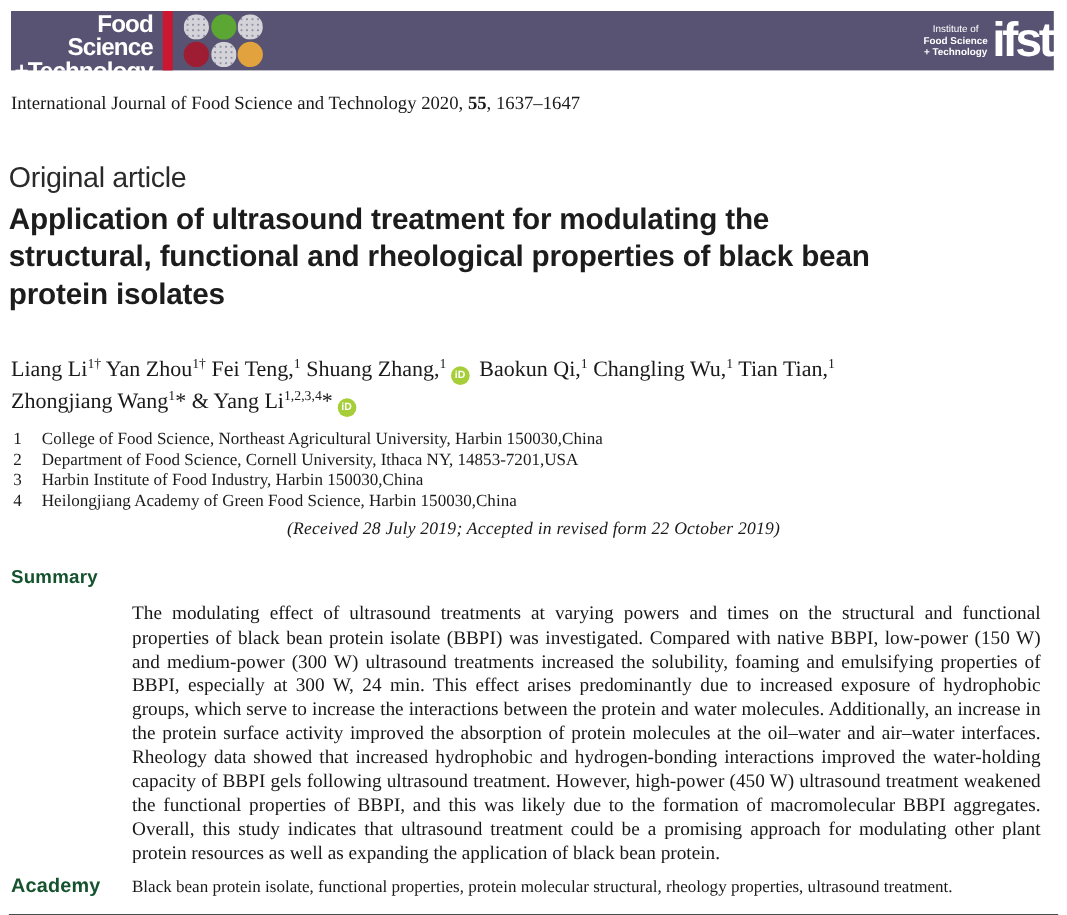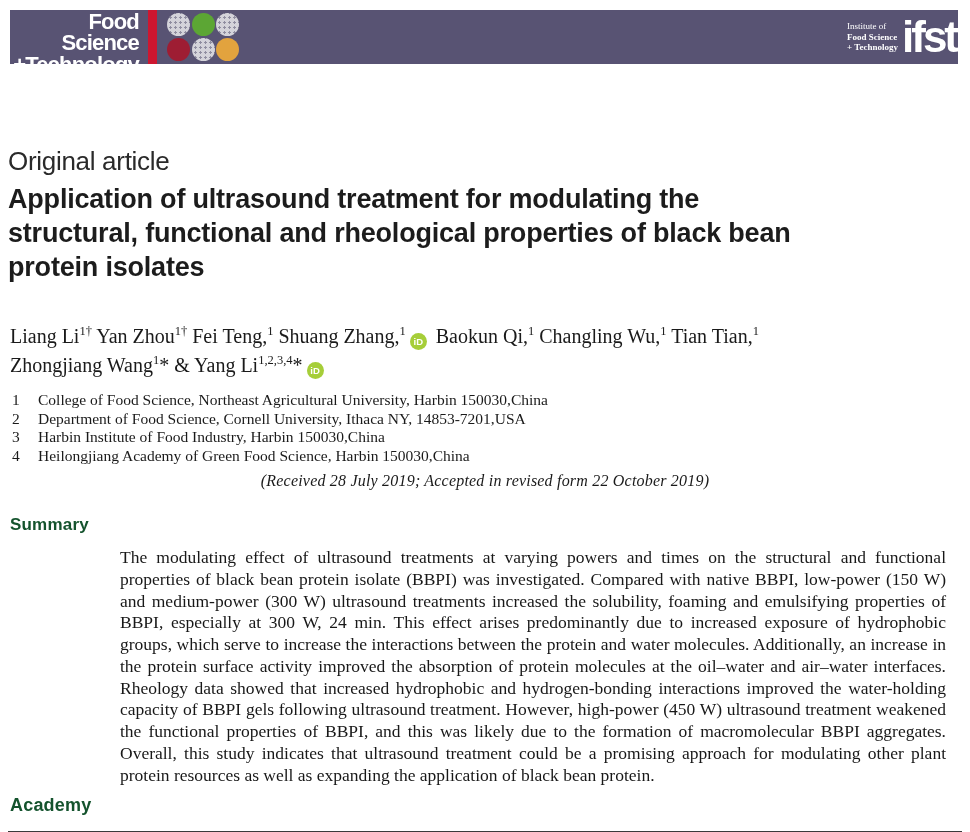--- a/index.html
+++ b/index.html
@@ -36,22 +36,22 @@
     grid-auto-rows: 23px; gap: 1.5px; margin-left: 10px;
   }
   .circle { width: 23px; height: 23px; border-radius: 50%; }
   .circle.patterned {
     background-image: radial-gradient(#8f8da0 1px, transparent 1.2px);
     background-size: 5px 5px; background-position: 1px 2px;
   }
   .banner-spacer { flex: 1; }
   .ifst { display: flex; align-items: center; color: #ffffff; padding-right: 2px; }
   .ifst-text {
-    font-family: Liberation Serif, serif;
-    text-align: left; font-size: 9px; line-height: 1.15; margin-right: 4px;
+    font-family: Liberation Sans, sans-serif;
+    text-align: center; font-size: 9px; line-height: 1.15; margin-right: 4px;
   }
   .ifst-text .b { font-weight: bold; }
   .ifst-mark {
     font-family: "Liberation Sans", sans-serif;
     font-weight: bold; font-size: 44px; letter-spacing: -3px; line-height: 0.8;
   }
 
   
   .citation {
     position: absolute; left: 10px; top: 84px;
@@ -151,20 +151,21 @@
     <div class="ifst">
       <div class="ifst-text">
         <div>Institute of</div>
         <div class="b">Food Science</div>
         <div class="b">+ Technology</div>
       </div>
       <div class="ifst-mark">ifst</div>
     </div>
   </div>
 
+  <div class="citation"><span>International Journal of Food Science and Technology 2020, </span><span class="vol">55</span><span>, 1637–1647</span></div>
 
   <div class="article-type">Original article</div>
   <h1 class="title">
       <div>Application of ultrasound treatment for modulating the</div>
       <div>structural, functional and rheological properties of black bean</div>
       <div>protein isolates</div>
     </h1>
 
   <div class="authors"><span>Liang Li<sup>1†</sup></span> <span>Yan Zhou<sup>1†</sup></span> <span>Fei Teng,<sup>1</sup></span> <span>Shuang Zhang,<sup>1</sup></span><span class="orcid" style="background: rgb(166, 206, 57);">iD</span> <span>Baokun Qi,<sup>1</sup></span> <span>Changling Wu,<sup>1</sup></span> <span>Tian Tian,<sup>1</sup></span> <br><span>Zhongjiang Wang<sup>1</sup>*</span> <span>&amp; Yang Li<sup>1,2,3,4</sup>*</span><span class="orcid" style="background: rgb(166, 206, 57);">iD</span> </div>
 
@@ -189,16 +190,17 @@
 
   <div class="received">(Received 28 July 2019; Accepted in revised form 22 October 2019)</div>
 
   <div class="summary-row">
     <div class="label-col">Summary</div>
     <div class="summary-text">The modulating effect of ultrasound treatments at varying powers and times on the structural and functional properties of black bean protein isolate (BBPI) was investigated. Compared with native BBPI, low-power (150 W) and medium-power (300 W) ultrasound treatments increased the solubility, foaming and emulsifying properties of BBPI, especially at 300 W, 24 min. This effect arises predominantly due to increased exposure of hydrophobic groups, which serve to increase the interactions between the protein and water molecules. Additionally, an increase in the protein surface activity improved the absorption of protein molecules at the oil–water and air–water interfaces. Rheology data showed that increased hydrophobic and hydrogen-bonding interactions improved the water-holding capacity of BBPI gels following ultrasound treatment. However, high-power (450 W) ultrasound treatment weakened the functional properties of BBPI, and this was likely due to the formation of macromolecular BBPI aggregates. Overall, this study indicates that ultrasound treatment could be a promising approach for modulating other plant protein resources as well as expanding the application of black bean protein.</div>
   </div>
 
   <div class="keywords-row">
     <div class="label-col">Academy</div>
+    <div class="keywords-text">Black bean protein isolate, functional properties, protein molecular structural, rheology properties, ultrasound treatment.</div>
   </div>
 
   <div class="bottom-rule"></div>
 </div>
 
 </body></html>

